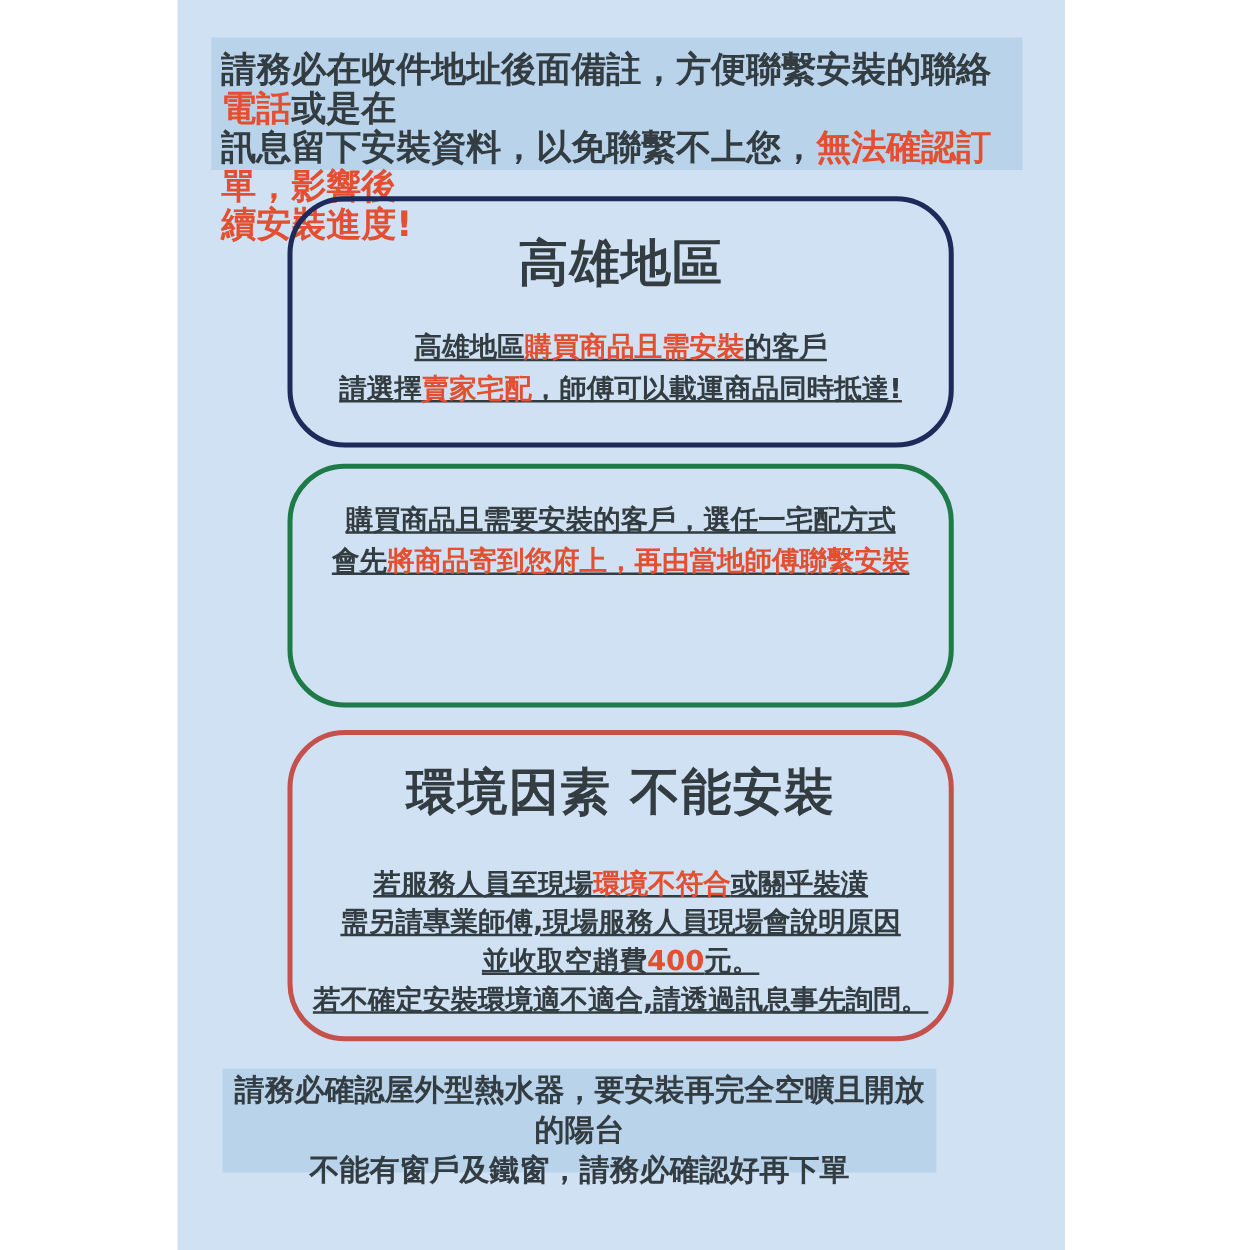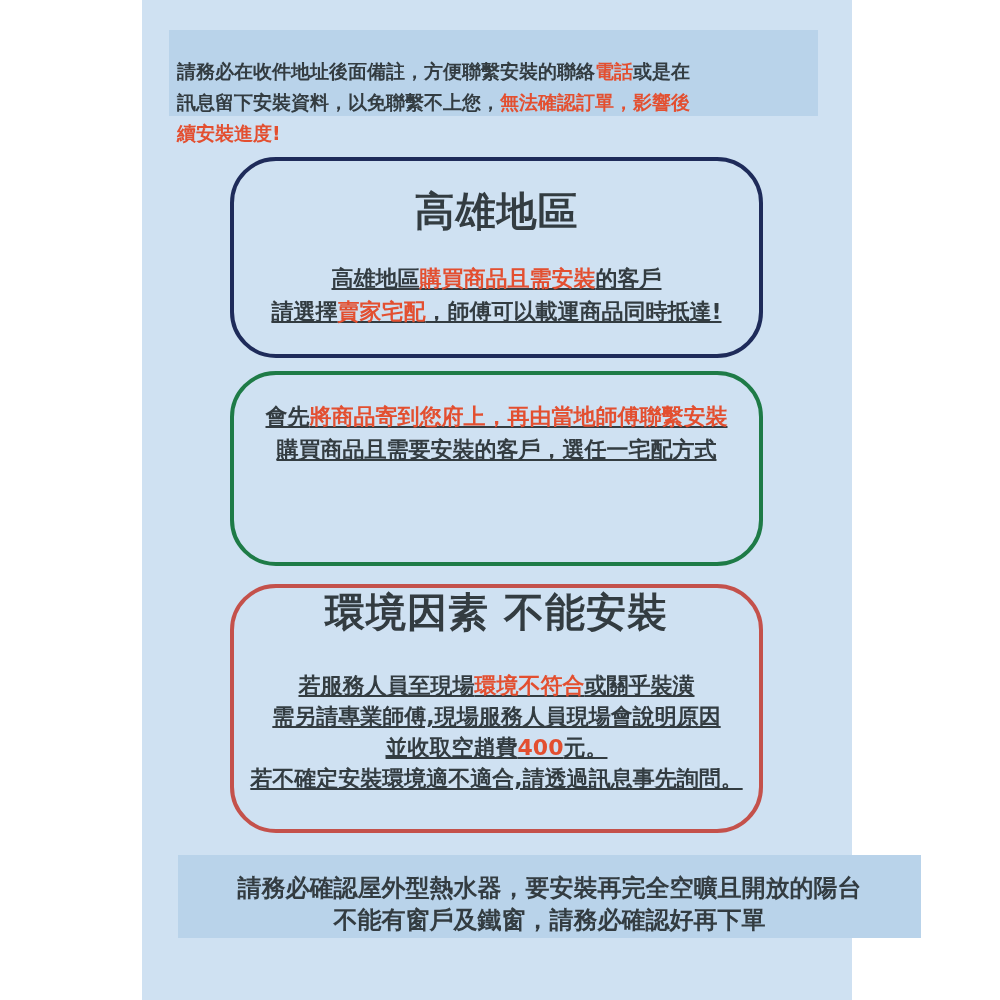--- a/index.html
+++ b/index.html
@@ -11,41 +11,41 @@
   }
   .blue-col {
     position:absolute; left:142px; top:0; width:710px; height:1000px;
     background:#cfe1f2;
   }
   .panel {
     position:absolute; box-sizing:border-box; background:#b9d3ea;
     font-weight:600;
   }
   .top-panel {
-    left:169px; top:30px; width:649px; height:86px;
-    padding:26px 4px 0 8px;
-    font-size:19px; line-height:31px; text-align:left;
+    left:169px; top:30px; width:649px; height:106px;
+    padding:10px 4px 0 8px;
+    font-size:28px; line-height:31px; text-align:left;
   }
   .bottom-panel {
-    left:178px; top:855px; width:743px; height:83px;
-    padding-top:17px;
+    left:178px; top:855px; width:571px; height:83px;
+    padding-top:1px;
     font-size:24px; line-height:32px; text-align:center;
   }
   .box {
     position:absolute; left:230px; width:533px; box-sizing:border-box;
     border-radius:46px; border:4px solid #000000; text-align:center;
     background:transparent;
   }
   .box1 { top:157px; height:201px; border-color:#1e2b5a; }
   .box2 { top:371px; height:195px; border-color:#1e7b47; }
   .box3 { top:584px; height:249px; border-color:#c4514b; }
   .box-title { font-size:40px; line-height:46px; font-weight:600; letter-spacing:1px; }
   .box1 .box-title { margin-top:27px; }
   .box2 .box-title { margin-top:26px; }
-  .box3 .box-title { margin-top:1px; }
+  .box3 .box-title { margin-top:23px; }
   .box-body { font-size:22px; font-weight:600;text-decoration:underline; }
   .box1 .box-body { margin-top:28px; line-height:33px; }
   .box2 .box-body { margin-top:25px; line-height:33px; }
   .box3 .box-body { margin-top:35px; line-height:31px; }
   .red { color:#e34f30; }
 </style>
 </head>
 <body>
 
 <div class="canvas">
@@ -60,22 +60,22 @@
   <div class="box box1">
     <div class="box-title">高雄地區</div>
     <div class="box-body">
       <div><span>高雄地區</span><span class="red">購買商品且需安裝</span><span>的客戶</span></div>
       <div><span>請選擇</span><span class="red">賣家宅配</span><span>，師傅可以載運商品同時抵達!</span></div>
     </div>
   </div>
 
   <div class="box box2">
     <div class="box-body">
+      <div><span>購買商品且需要安裝的客戶，選任一宅配方式</span></div>
       <div><span>會先</span><span class="red">將商品寄到您府上，再由當地師傅聯繫安裝</span></div>
-      <div><span>購買商品且需要安裝的客戶，選任一宅配方式</span></div>
     </div>
   </div>
 
   <div class="box box3">
     <div class="box-title">環境因素 不能安裝</div>
     <div class="box-body">
       <div><span>若服務人員至現場</span><span class="red">環境不符合</span><span>或關乎裝潢</span></div>
       <div><span>需另請專業師傅,現場服務人員現場會說明原因</span></div>
       <div><span>並收取空趙費</span><span class="red">400</span><span>元。</span></div>
       <div><span>若不確定安裝環境適不適合,請透過訊息事先詢問。</span></div>

